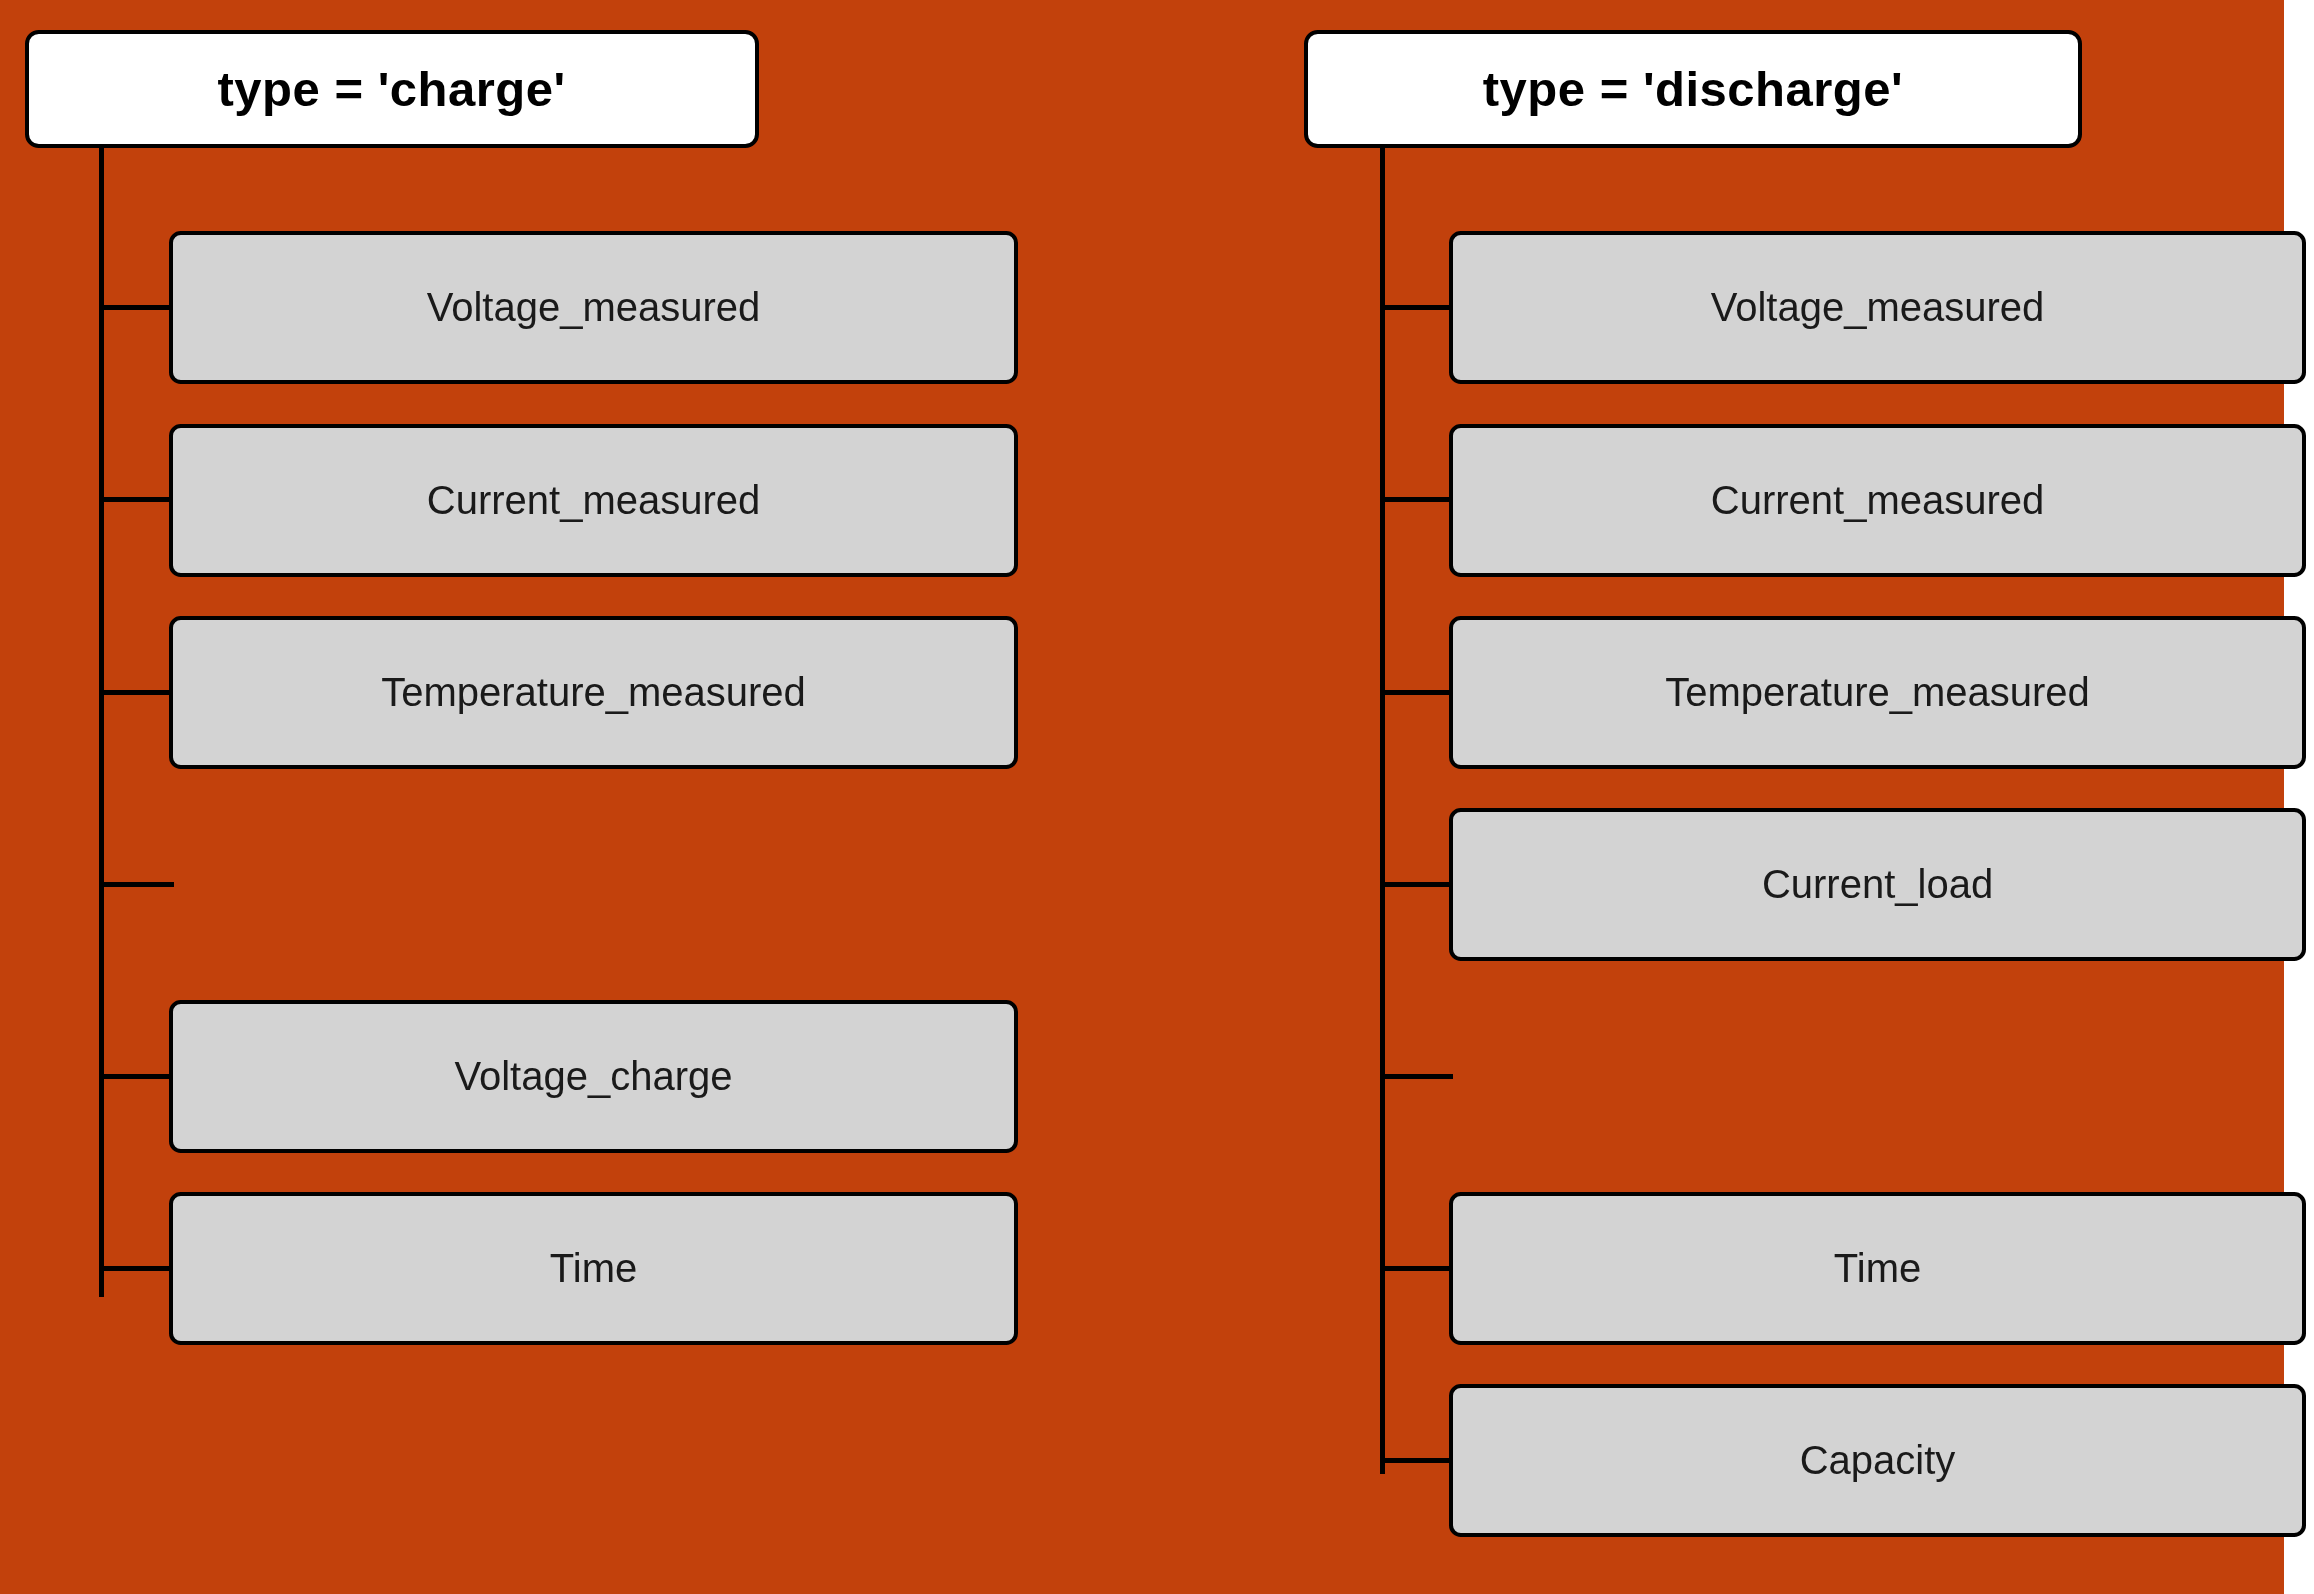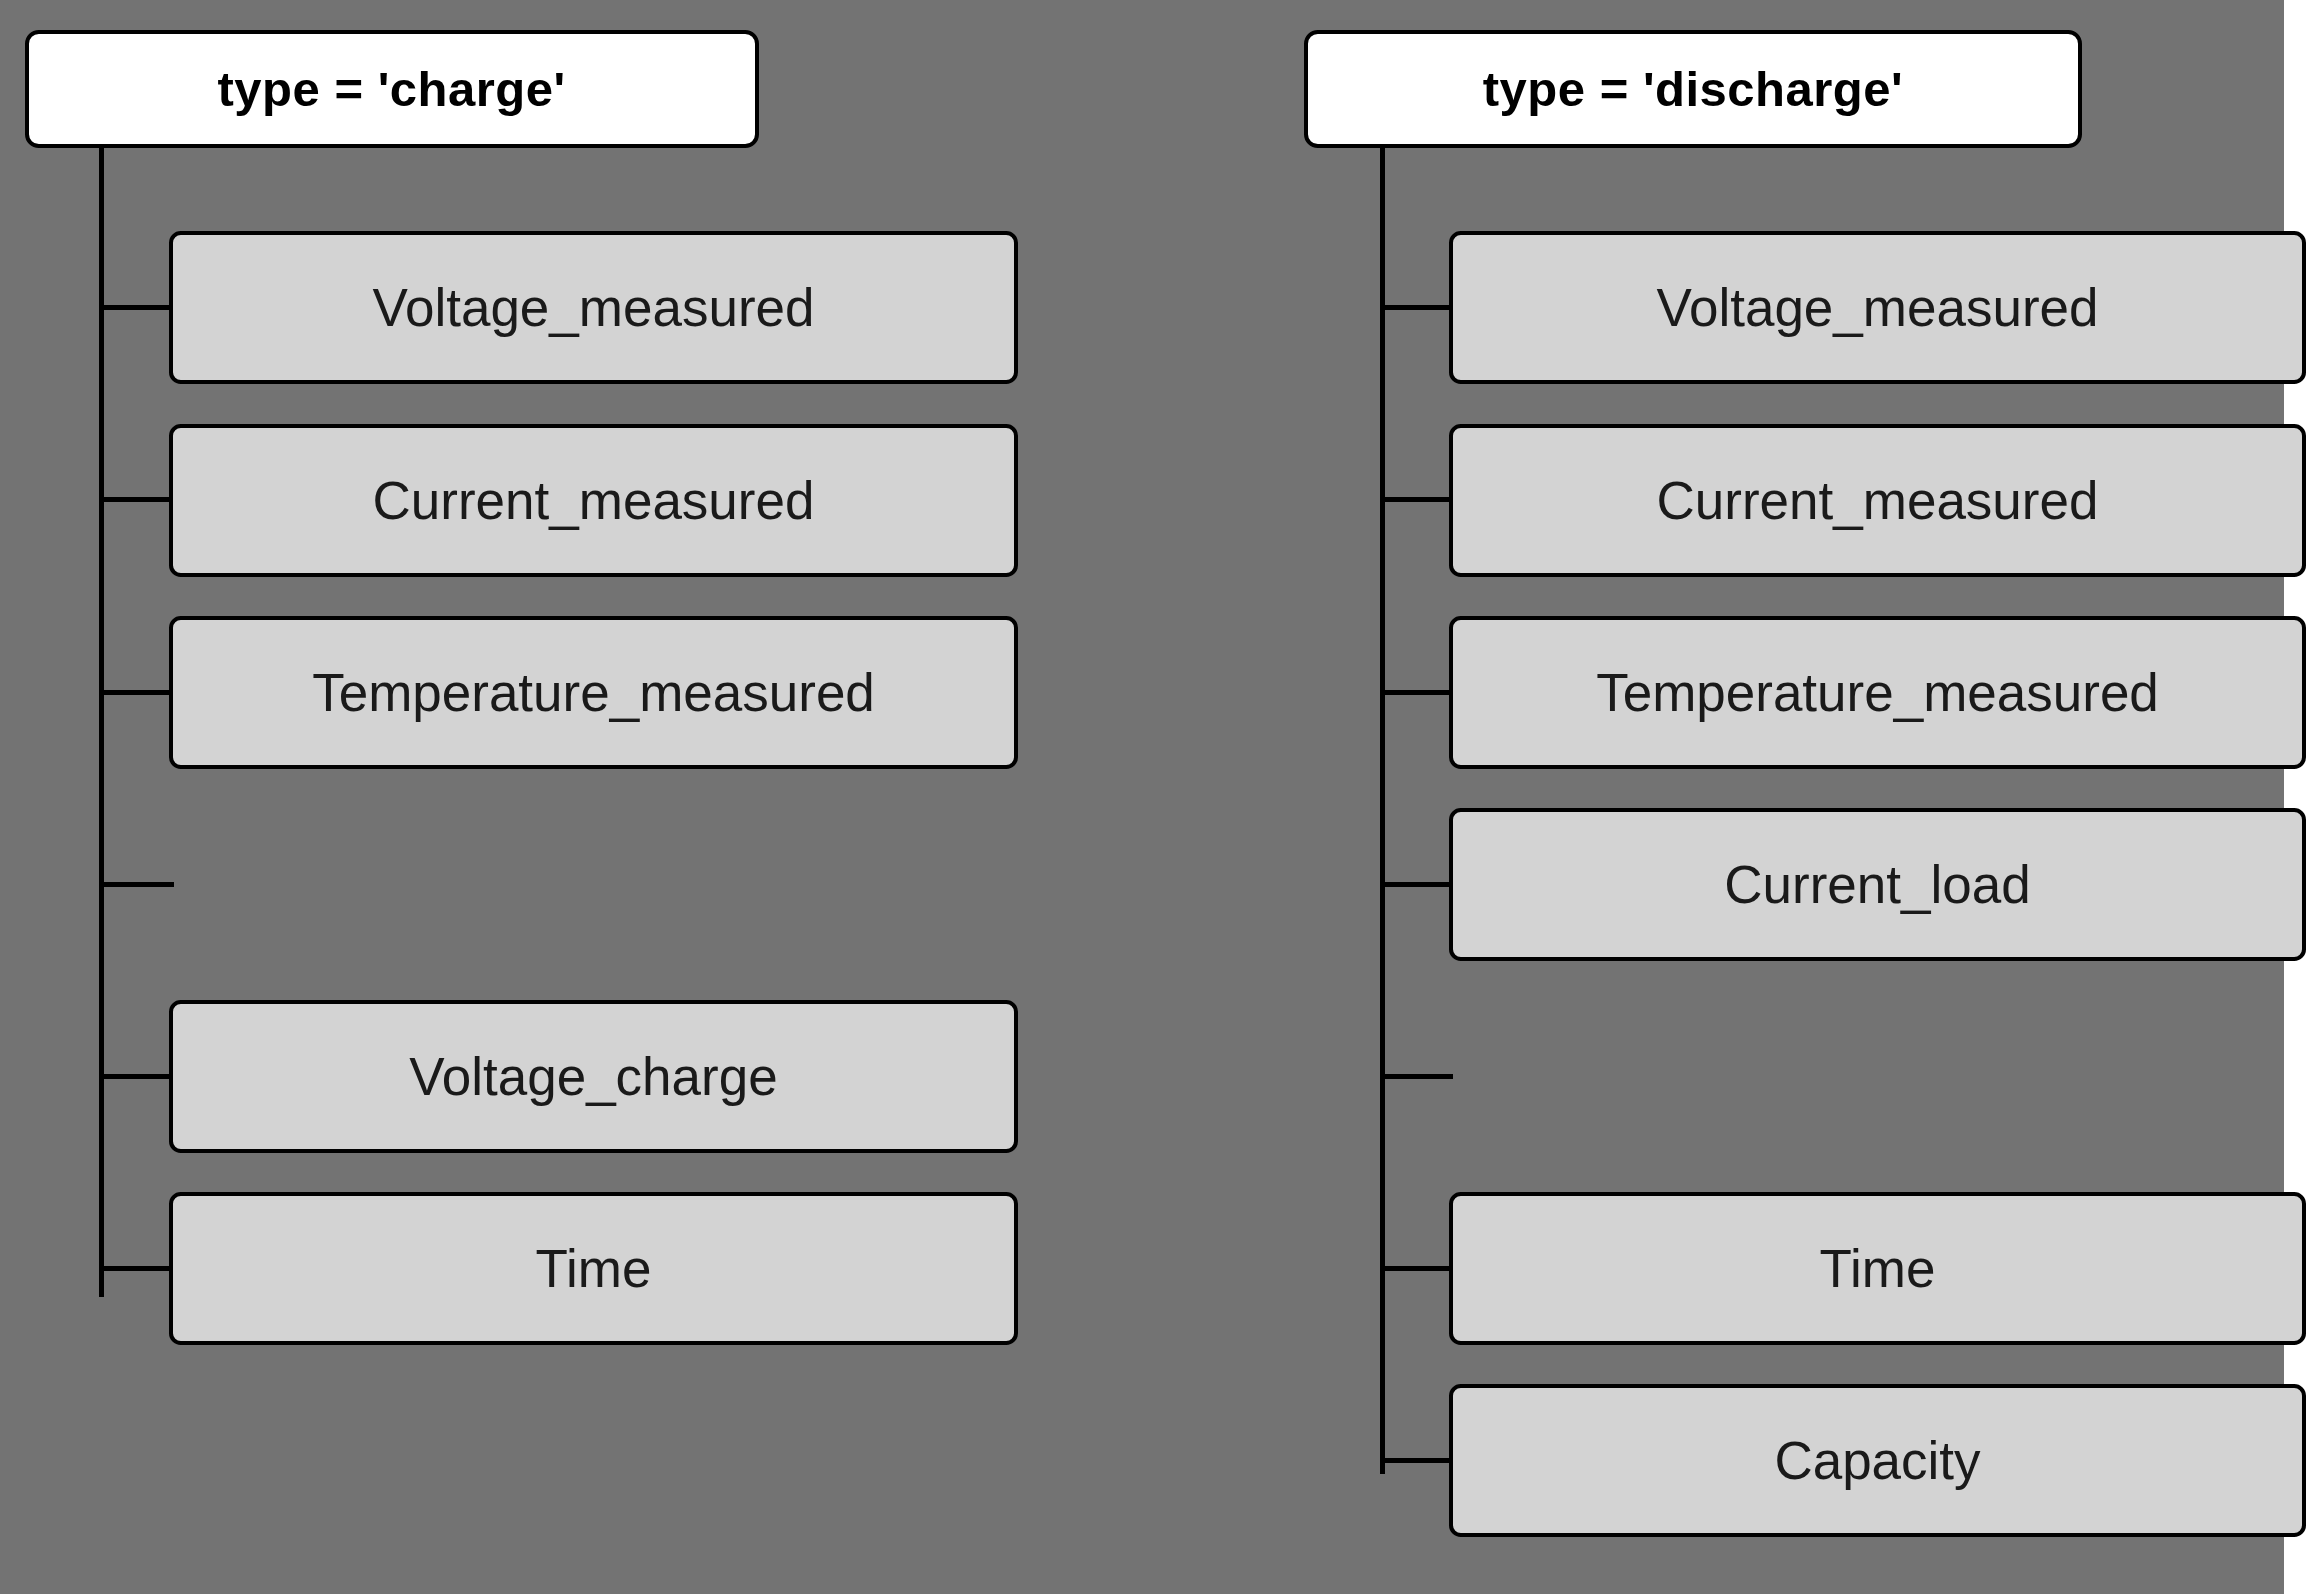--- a/index.html
+++ b/index.html
@@ -11,21 +11,21 @@
     width: 2315px;
     height: 1595px;
     font-family: "Liberation Sans", sans-serif;
     overflow: hidden;
   }
 
   #diagram {
     position: relative;
     width: 2284px;
     height: 1595px;
-    background: #737373;
+    background: #c2410c;
   }
 
   .tree {
     position: absolute;
     top: 0;
     height: 1595px;
   }
   .tree.left  { left: 0px;    width: 1084px; }
   .tree.right { left: 1303px; width: 1034px; text-align: right; }
 
@@ -66,21 +66,21 @@
     box-sizing: border-box;
     background: #d3d3d3;
     border: 4.9px solid #000000;
     border-radius: 11.8px;
     display: flex;
     align-items: center;
     justify-content: center;
     height: 153px;
   }
   .leaf-label {
-    font-size: 53px;
+    font-size: 40px;
     font-weight: normal;
     color: #1a1a1a;
     white-space: nowrap;
   }
 
   .tree.left .leaf-node  { left: 169px; width: 849px; }
   .tree.right .leaf-node { left: 146px; width: 857px; }
 
   
   .connector {

